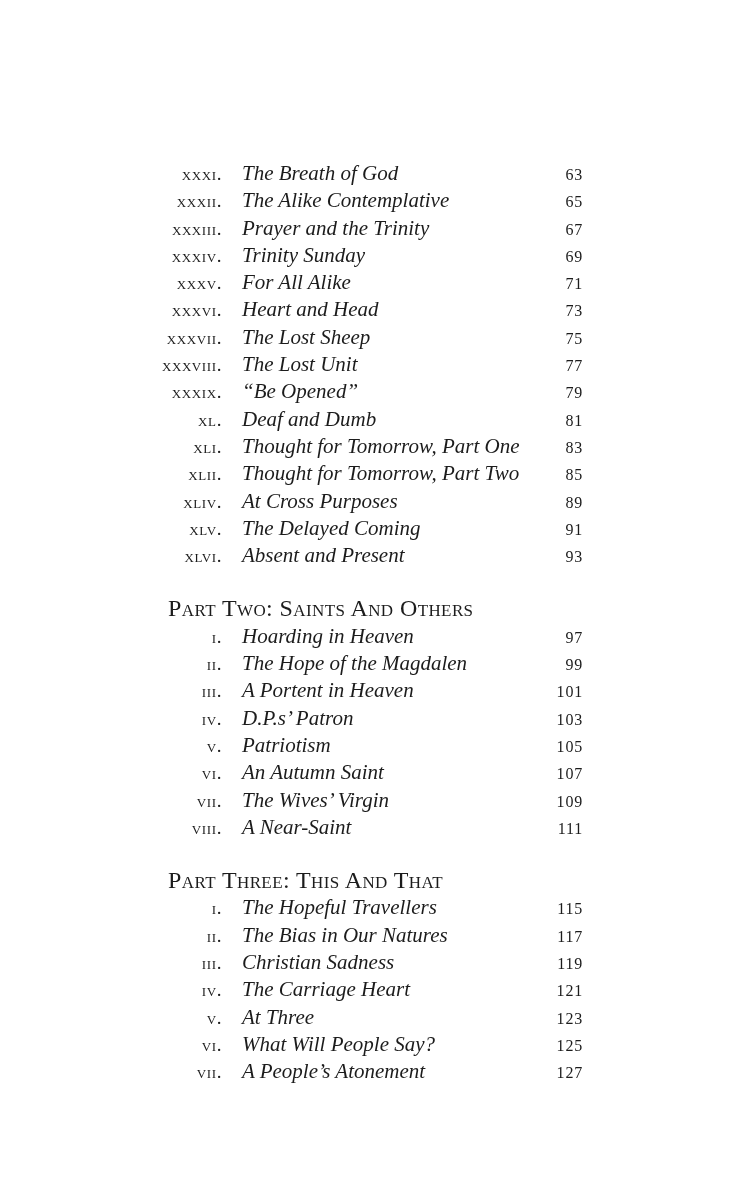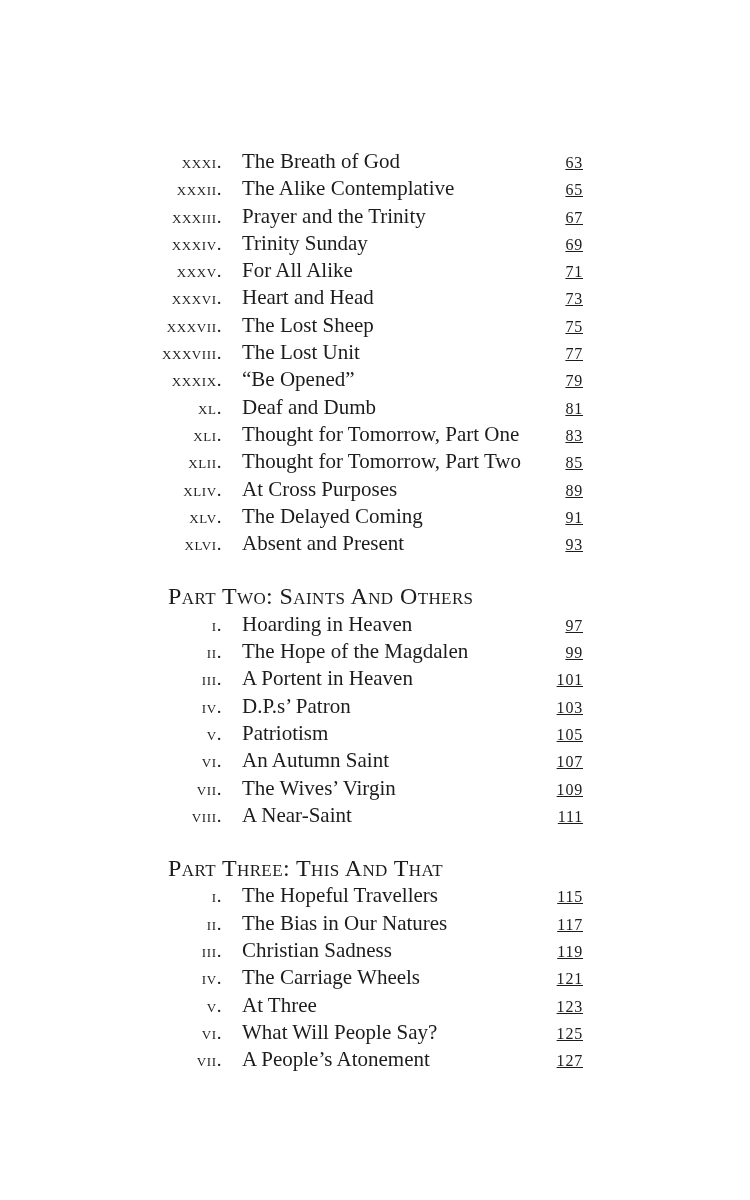--- a/index.html
+++ b/index.html
@@ -12,21 +12,21 @@
     background: #ffffff;
     position: relative;
     overflow: hidden;
     font-family: "Liberation Serif", "DejaVu Serif", serif;
     color: #1c1c1c;
     -webkit-font-smoothing: antialiased;
   }
   .toc {
     position: absolute;
     left: 145px;
-    top: 148px;
+    top: 160px;
     width: 438px; 
   }
   .toc-section { margin: 0; padding: 0; }
   .part-header {
     margin-top: 26px;
     margin-left: 23px;
     height: 27.3px;
     line-height: 27.3px;
     font-variant: small-caps;
     font-size: 24px;
@@ -44,29 +44,29 @@
     width: 77px;
     text-align: right;
     font-variant: small-caps;
     text-transform: lowercase; 
     font-size: 19px;
     letter-spacing: 0.6px;
     white-space: nowrap;
   }
   .title {
     margin-left: 20px;
+    font-style: italic;
     font-size: 21px;
     white-space: nowrap;
   }
   .page {
     margin-left: auto;
     font-size: 16px;
     letter-spacing: 0.8px;
     white-space: nowrap;
-    text-decoration: underline;
   }
 </style>
 </head>
 <body>
 
 <div class="book-page">
   <div class="toc" id="toc">
       <section class="toc-section">
         <div class="row">
           <span class="num">XXXI.</span>
@@ -199,21 +199,21 @@
           <span class="title">The Bias in Our Natures</span>
           <span class="page">117</span>
         </div>
         <div class="row">
           <span class="num">III.</span>
           <span class="title">Christian Sadness</span>
           <span class="page">119</span>
         </div>
         <div class="row">
           <span class="num">IV.</span>
-          <span class="title">The Carriage Wheels</span>
+          <span class="title">The Carriage Heart</span>
           <span class="page">121</span>
         </div>
         <div class="row">
           <span class="num">V.</span>
           <span class="title">At Three</span>
           <span class="page">123</span>
         </div>
         <div class="row">
           <span class="num">VI.</span>
           <span class="title">What Will People Say?</span>

